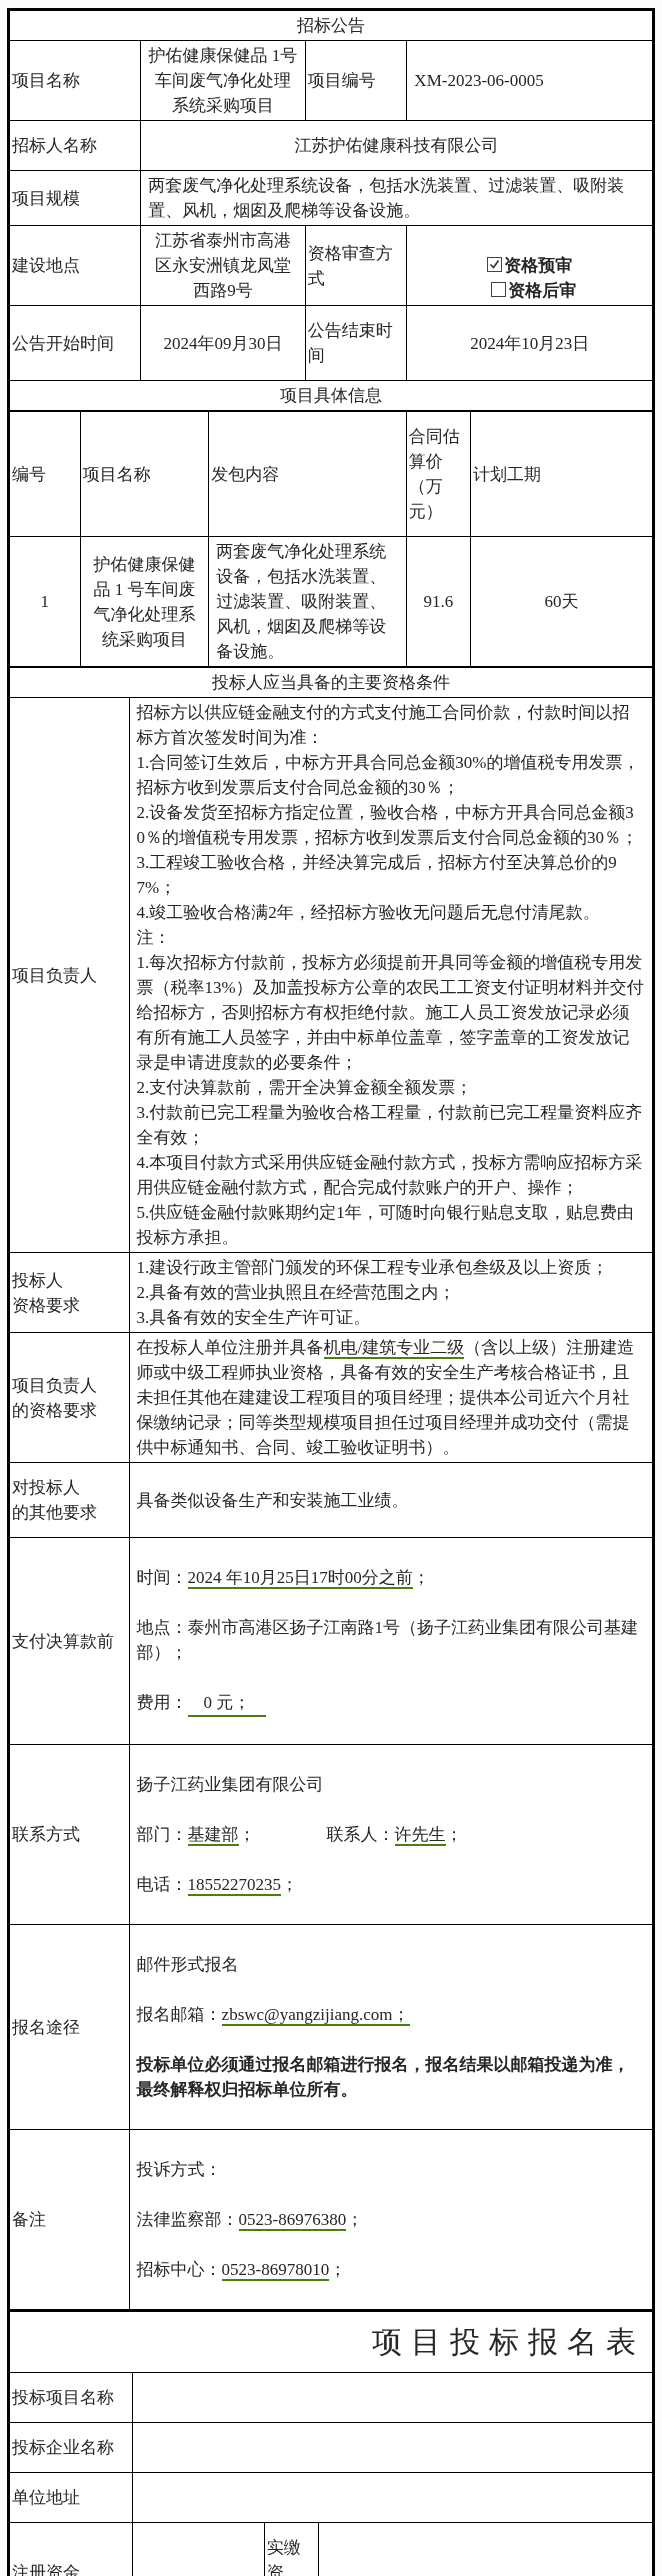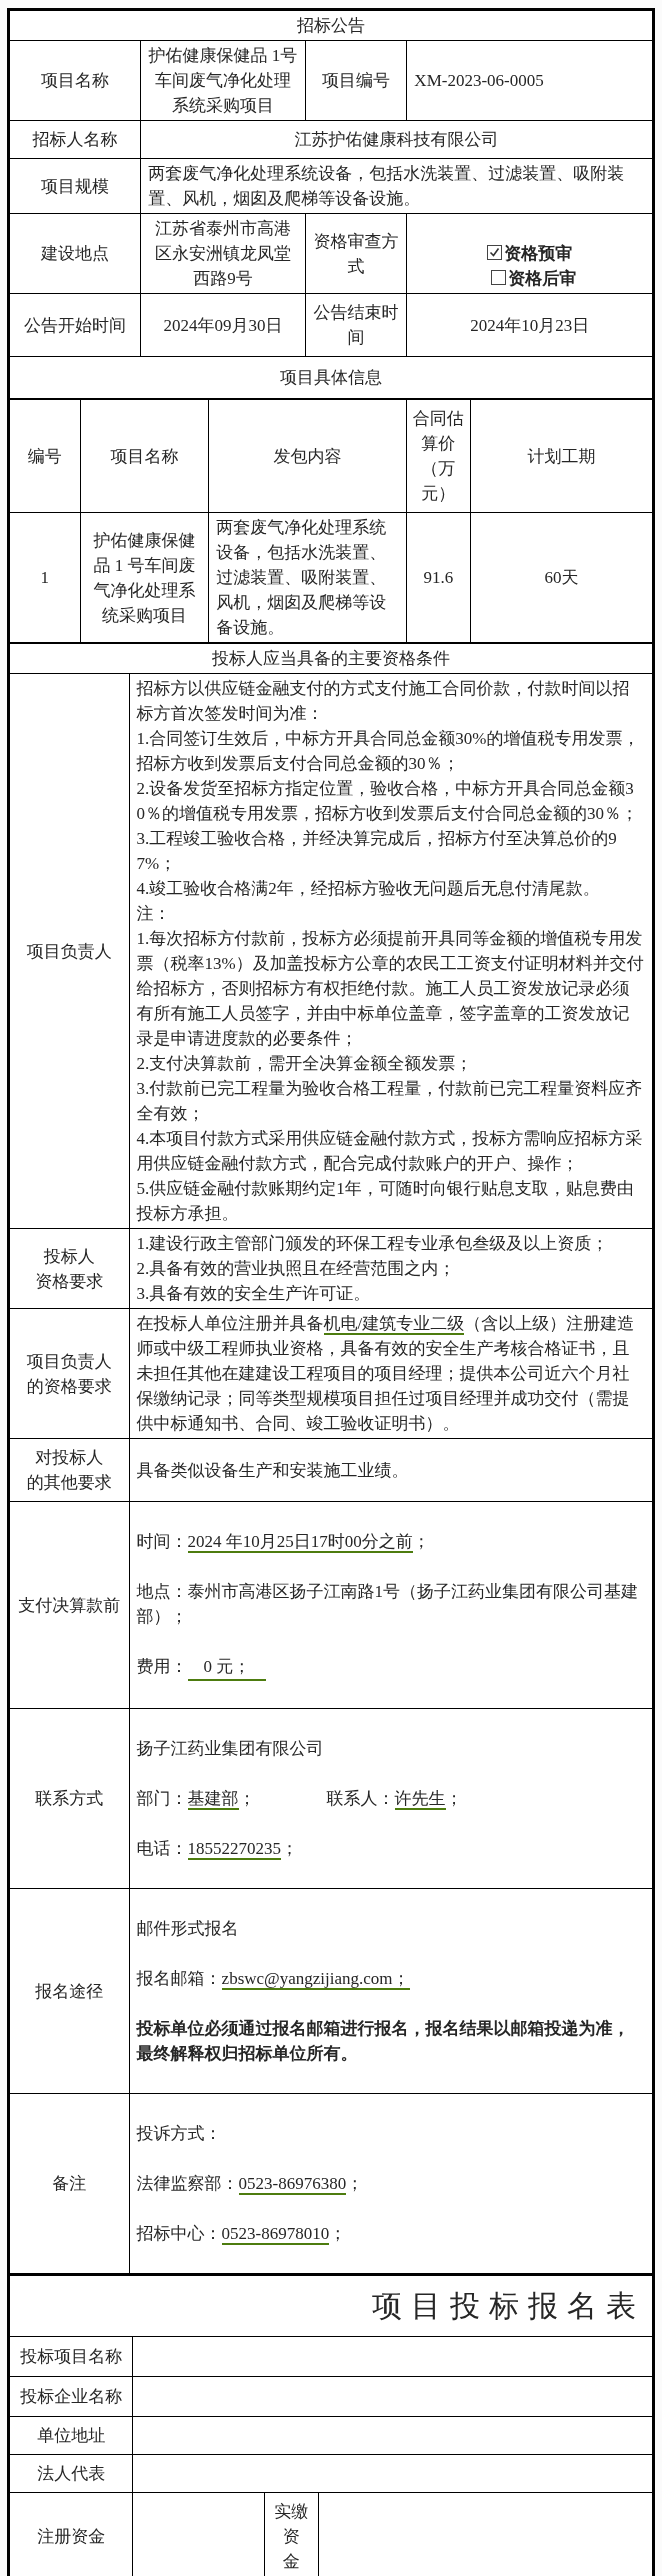--- a/index.html
+++ b/index.html
@@ -1,33 +1,33 @@
 <!DOCTYPE html>
 <html><head>
 <meta charset="utf-8">
 <style>
   html,body{margin:0;padding:0;width:662px;height:2576px;overflow:hidden;
     background:#fbfbfb;font-family:"Liberation Serif","DejaVu Serif",serif;color:#262626;}
   .doc{position:absolute;left:7px;top:8px;width:644px;border:2px solid #000;background:#fff;}
   table{width:100%;border-collapse:collapse;table-layout:fixed;}
   td{border:1px solid #000;font-size:17px;line-height:25px;padding:2px 7px;
      vertical-align:middle;white-space:pre-line;word-break:break-all;overflow:hidden;}
-  td.lbl{text-align:center;padding:6px 2px;}
+  td.lbl{text-align:left;padding:12px 2px;}
   td.ctr{text-align:center;}
   td.sect{text-align:center;}
   td.left{text-align:left;margin-top:8px;}
   .big-title{font-size:30px;letter-spacing:9px;text-align:right;font-weight:400;}
   .u{border-bottom:2px solid #4d7c0f;}
   .b{font-weight:700;}
   .gap{display:inline-block;width:71px;}
   .feepad{display:inline-block;padding:0 16px;}
   .tline{margin:0;}
   
   .hA1{height:30px}.hA2{height:75px}.hA3{height:30px}.hA4{height:50px}
-  .hA5{height:73px}.hA6{height:50px}.hA7{height:42px}
+  .hA5{height:73px}.hA6{height:50px}.hA7{height:30px}
   .hB1{height:77px}.hB2{height:103px}
   .hC0{height:30px}.hCq{height:77px}.hCpm{height:123px}.hCo{height:50px}
   .hCf{height:99px}.hCc{height:73px}.hCs{height:101px}.hCr{height:73px}
   .hD0{height:61px}.hDs{height:40px}.hDt{height:28px}.hDc{height:54px}
   
   .cb{display:inline-block;width:13px;height:13px;border:1px solid #444;background:#fff;
       vertical-align:-1px;margin-right:2px;position:relative;}
   .cb svg{position:absolute;left:0;top:0;}
   .cbgroup{white-space:nowrap;font-weight:bold;}
 </style>
@@ -190,24 +190,20 @@
       <td colspan="3"></td>
     </tr>
     <tr class="hDs">
       <td class="lbl">投标企业名称</td>
       <td colspan="3"></td>
     </tr>
     <tr class="hDt">
       <td class="lbl">单位地址</td>
       <td colspan="3"></td>
     </tr>
-    <tr class="hDt">
-      <td class="lbl">法人代表</td>
-      <td colspan="3"></td>
-    </tr>
     <tr class="hDc">
       <td class="lbl">注册资金</td>
       <td></td>
       <td class="lbl">实缴资
 金</td>
       <td></td>
     </tr>
     <tr class="hDt">
       <td class="lbl">法人授权委托人</td>
       <td colspan="3"></td>

